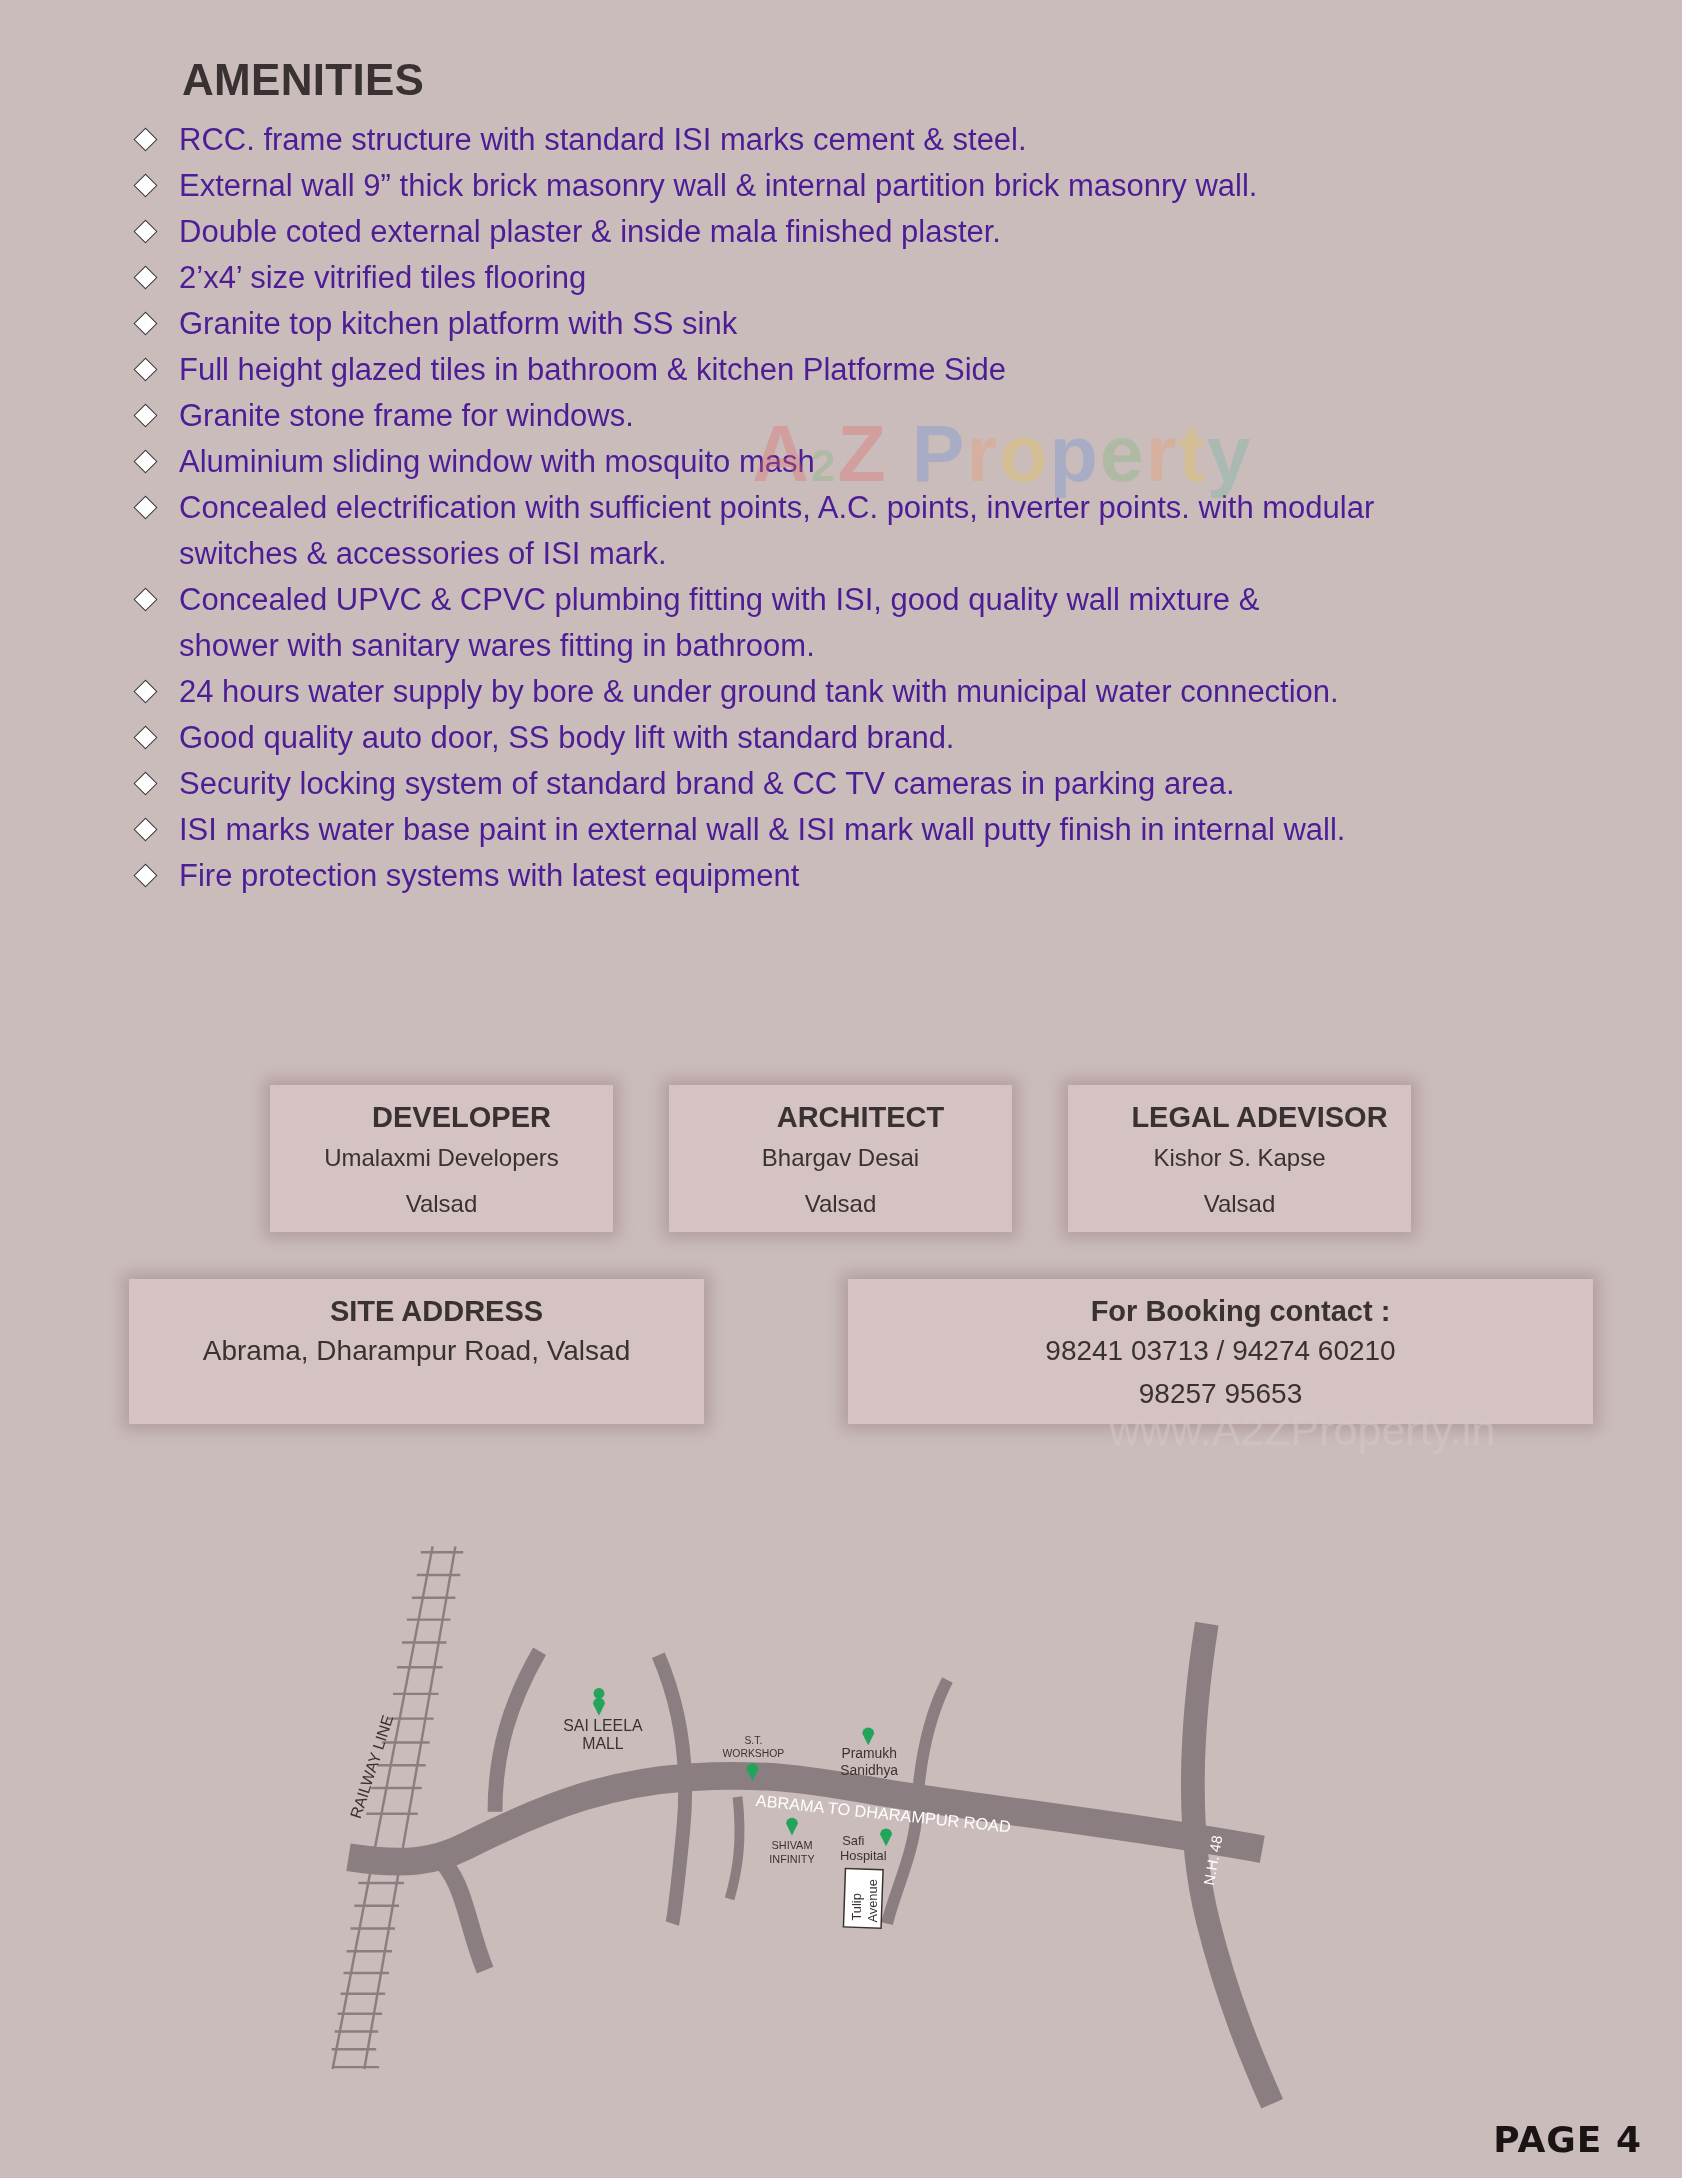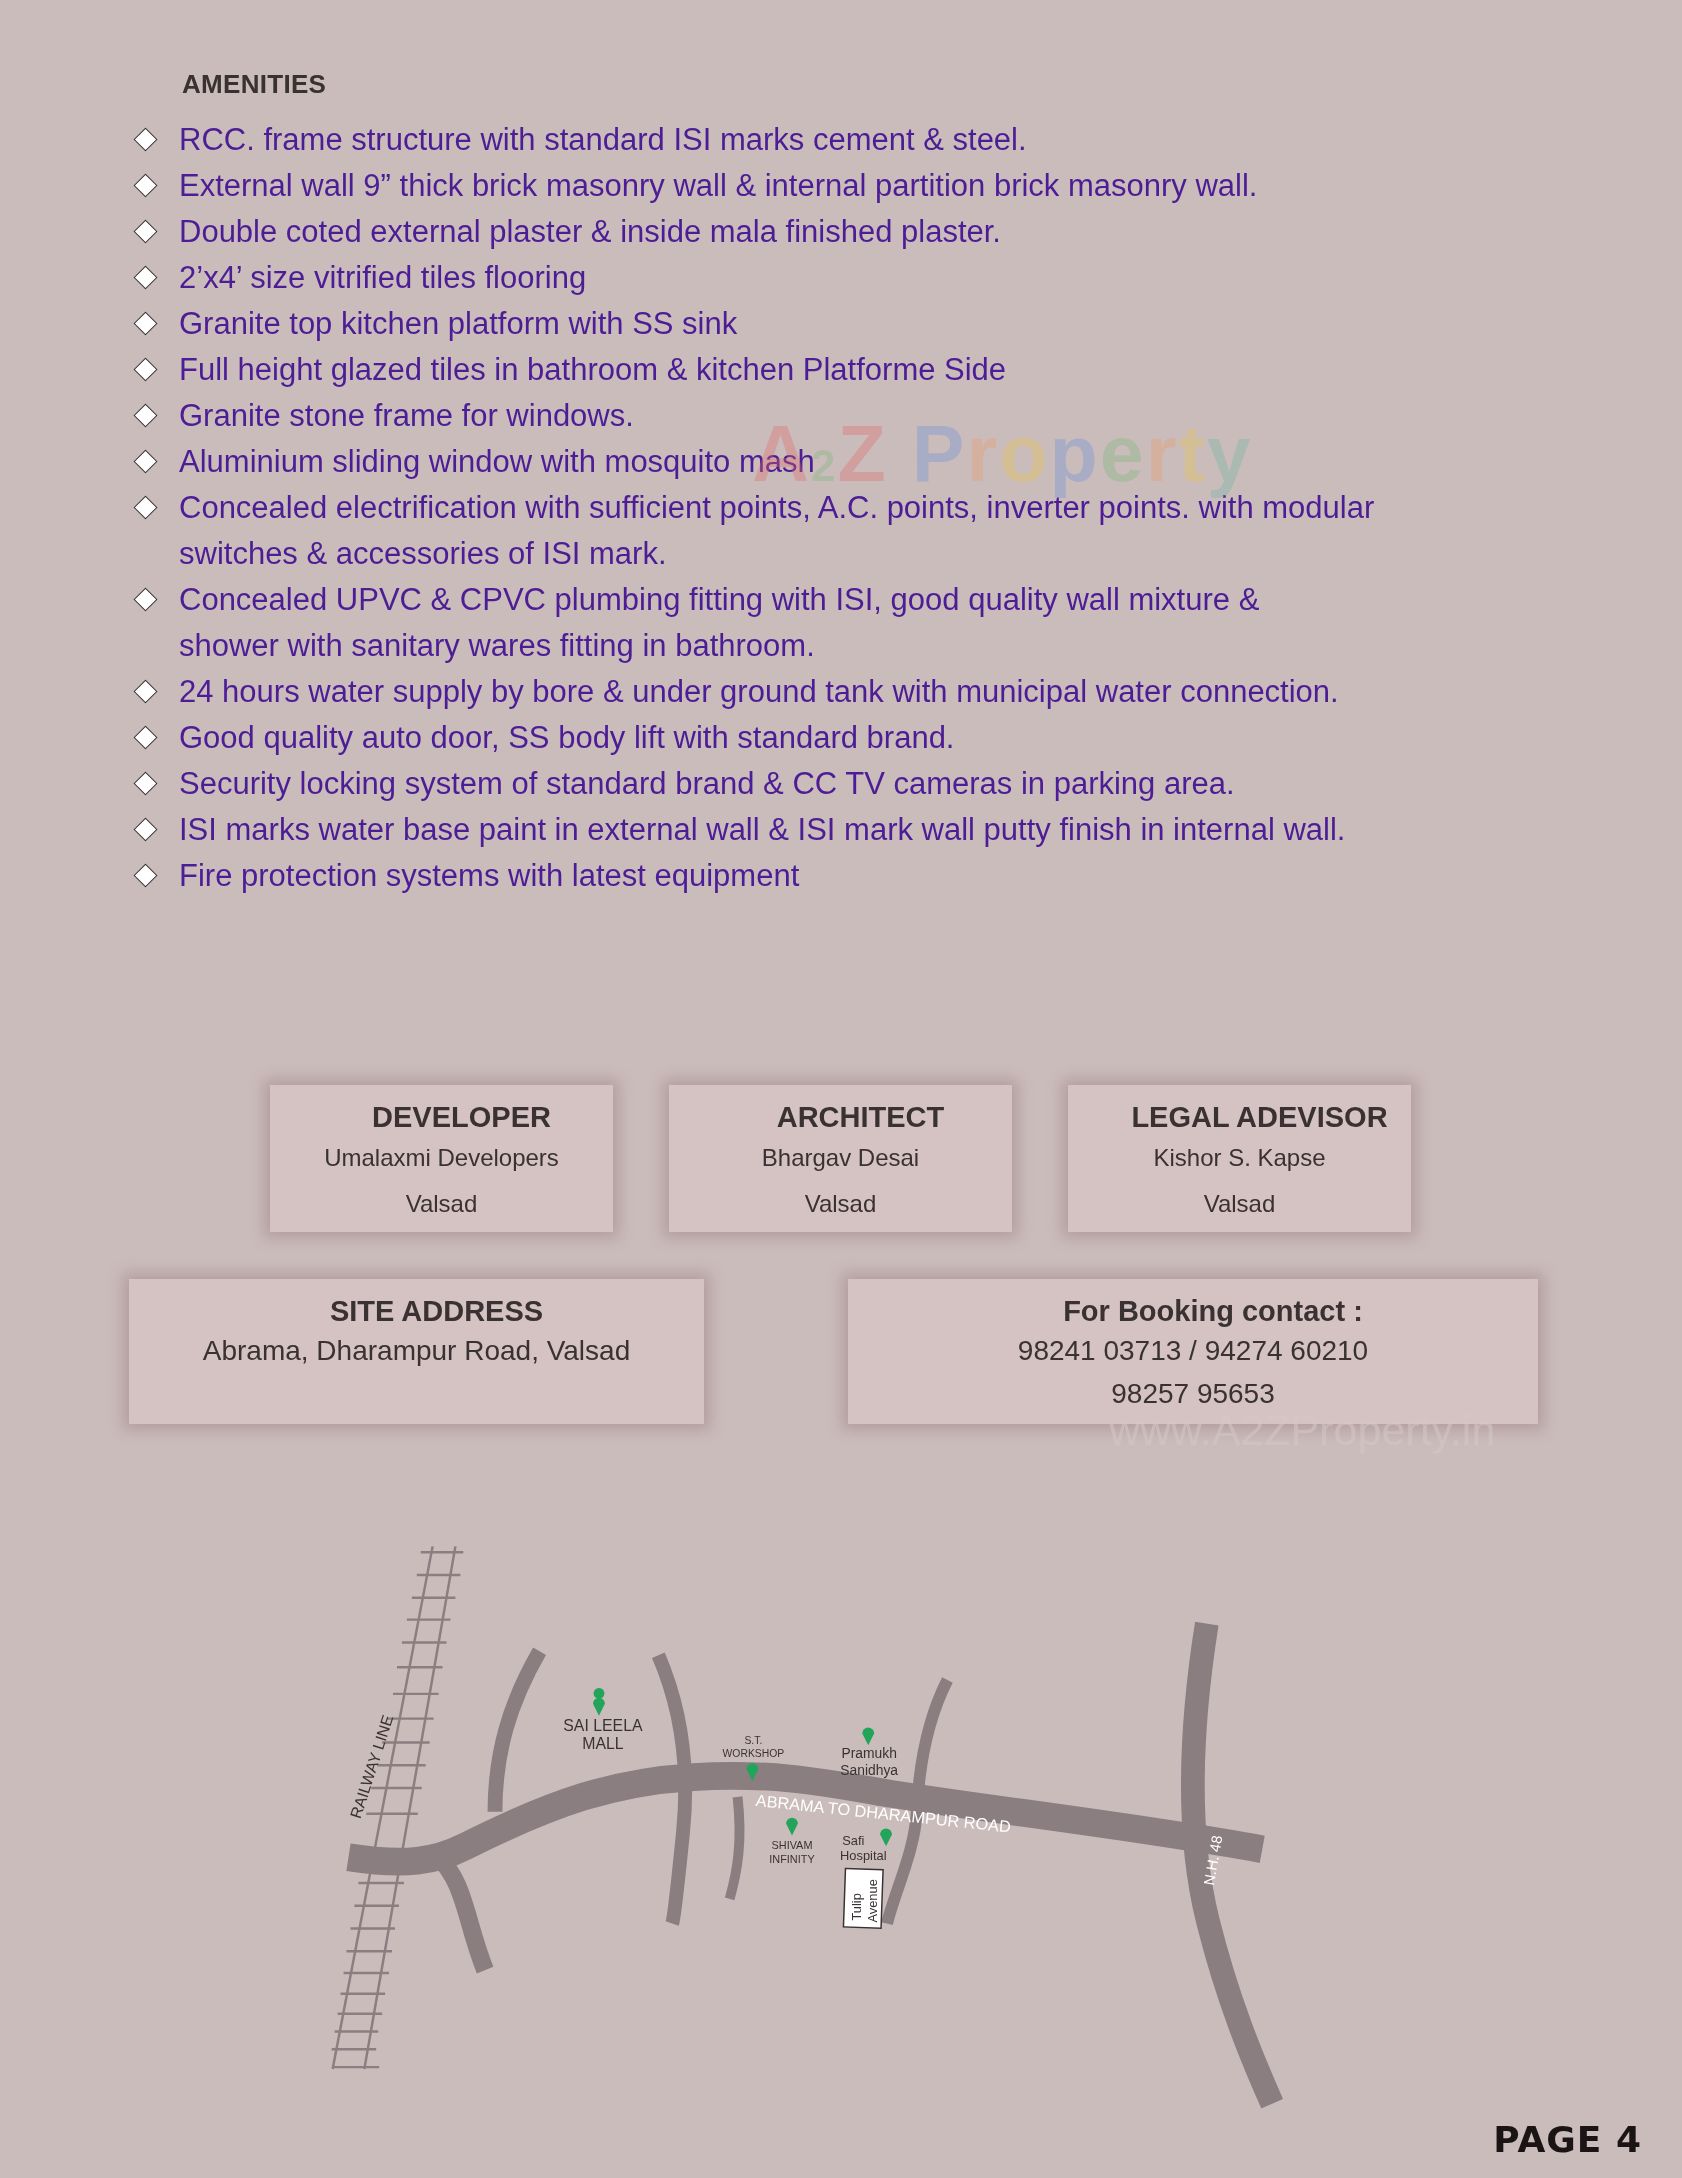--- a/index.html
+++ b/index.html
@@ -4,21 +4,21 @@
 <style>
   html, body { margin: 0; padding: 0; }
   body {
     width: 1682px; height: 2178px; position: relative; overflow: hidden;
     background: #cbbcbc;
     font-family: "Liberation Sans", "DejaVu Sans", sans-serif;
     color: #3a3232;
   }
   .title {
     position: absolute; left: 182px; top: 55px;
-    font-size: 26px; font-weight: bold; color: #3a3232; letter-spacing: 0.3px; margin-top: 14px;
+    font-size: 44px; font-weight: bold; color: #3a3232; letter-spacing: 0.3px;
   }
   .amenities { position: absolute; left: 129px; top: 117px; width: 1386px; margin: 0; padding: 0; list-style: none; }
   .amenities li { position: relative; padding-left: 50px; font-size: 31px; line-height: 46px; color: #4c1d95; }
   .amenities li .bullet {
     position: absolute; left: 8px; top: 14px; width: 15px; height: 15px;
     background: #fff; border: 1.6px solid #3a3232; transform: rotate(45deg);
   }
   .watermark {
     position: absolute; left: 752px; top: 408px; font-size: 79px; font-weight: bold;
     opacity: 0.35; white-space: nowrap; letter-spacing: 2px;
@@ -91,21 +91,21 @@
   <div class="card small" style="left:1068px;">
     <div class="head">LEGAL ADEVISOR</div>
     <div class="line">Kishor S. Kapse</div>
     <div class="line">Valsad</div>
   </div>
 
   <div class="card wide" style="left:129px; width:575px;">
     <div class="head">SITE ADDRESS</div>
     <div class="line">Abrama, Dharampur Road, Valsad</div>
   </div>
-  <div class="card wide" style="left:848px; width:690px;">
+  <div class="card wide" style="left:848px; width:745px;">
     <div class="head">For Booking contact :</div>
     <div class="line">98241 03713 / 94274 60210</div>
     <div class="line">98257 95653</div>
   </div>
 
   <div class="watermark2">www.A2ZProperty.in</div>
 
   <svg class="map" viewBox="0 0 1699 2200">
     <g stroke="#8b7e80" stroke-width="2.5" fill="none">
       <line x1="437" y1="1562" x2="336" y2="2090"></line>

